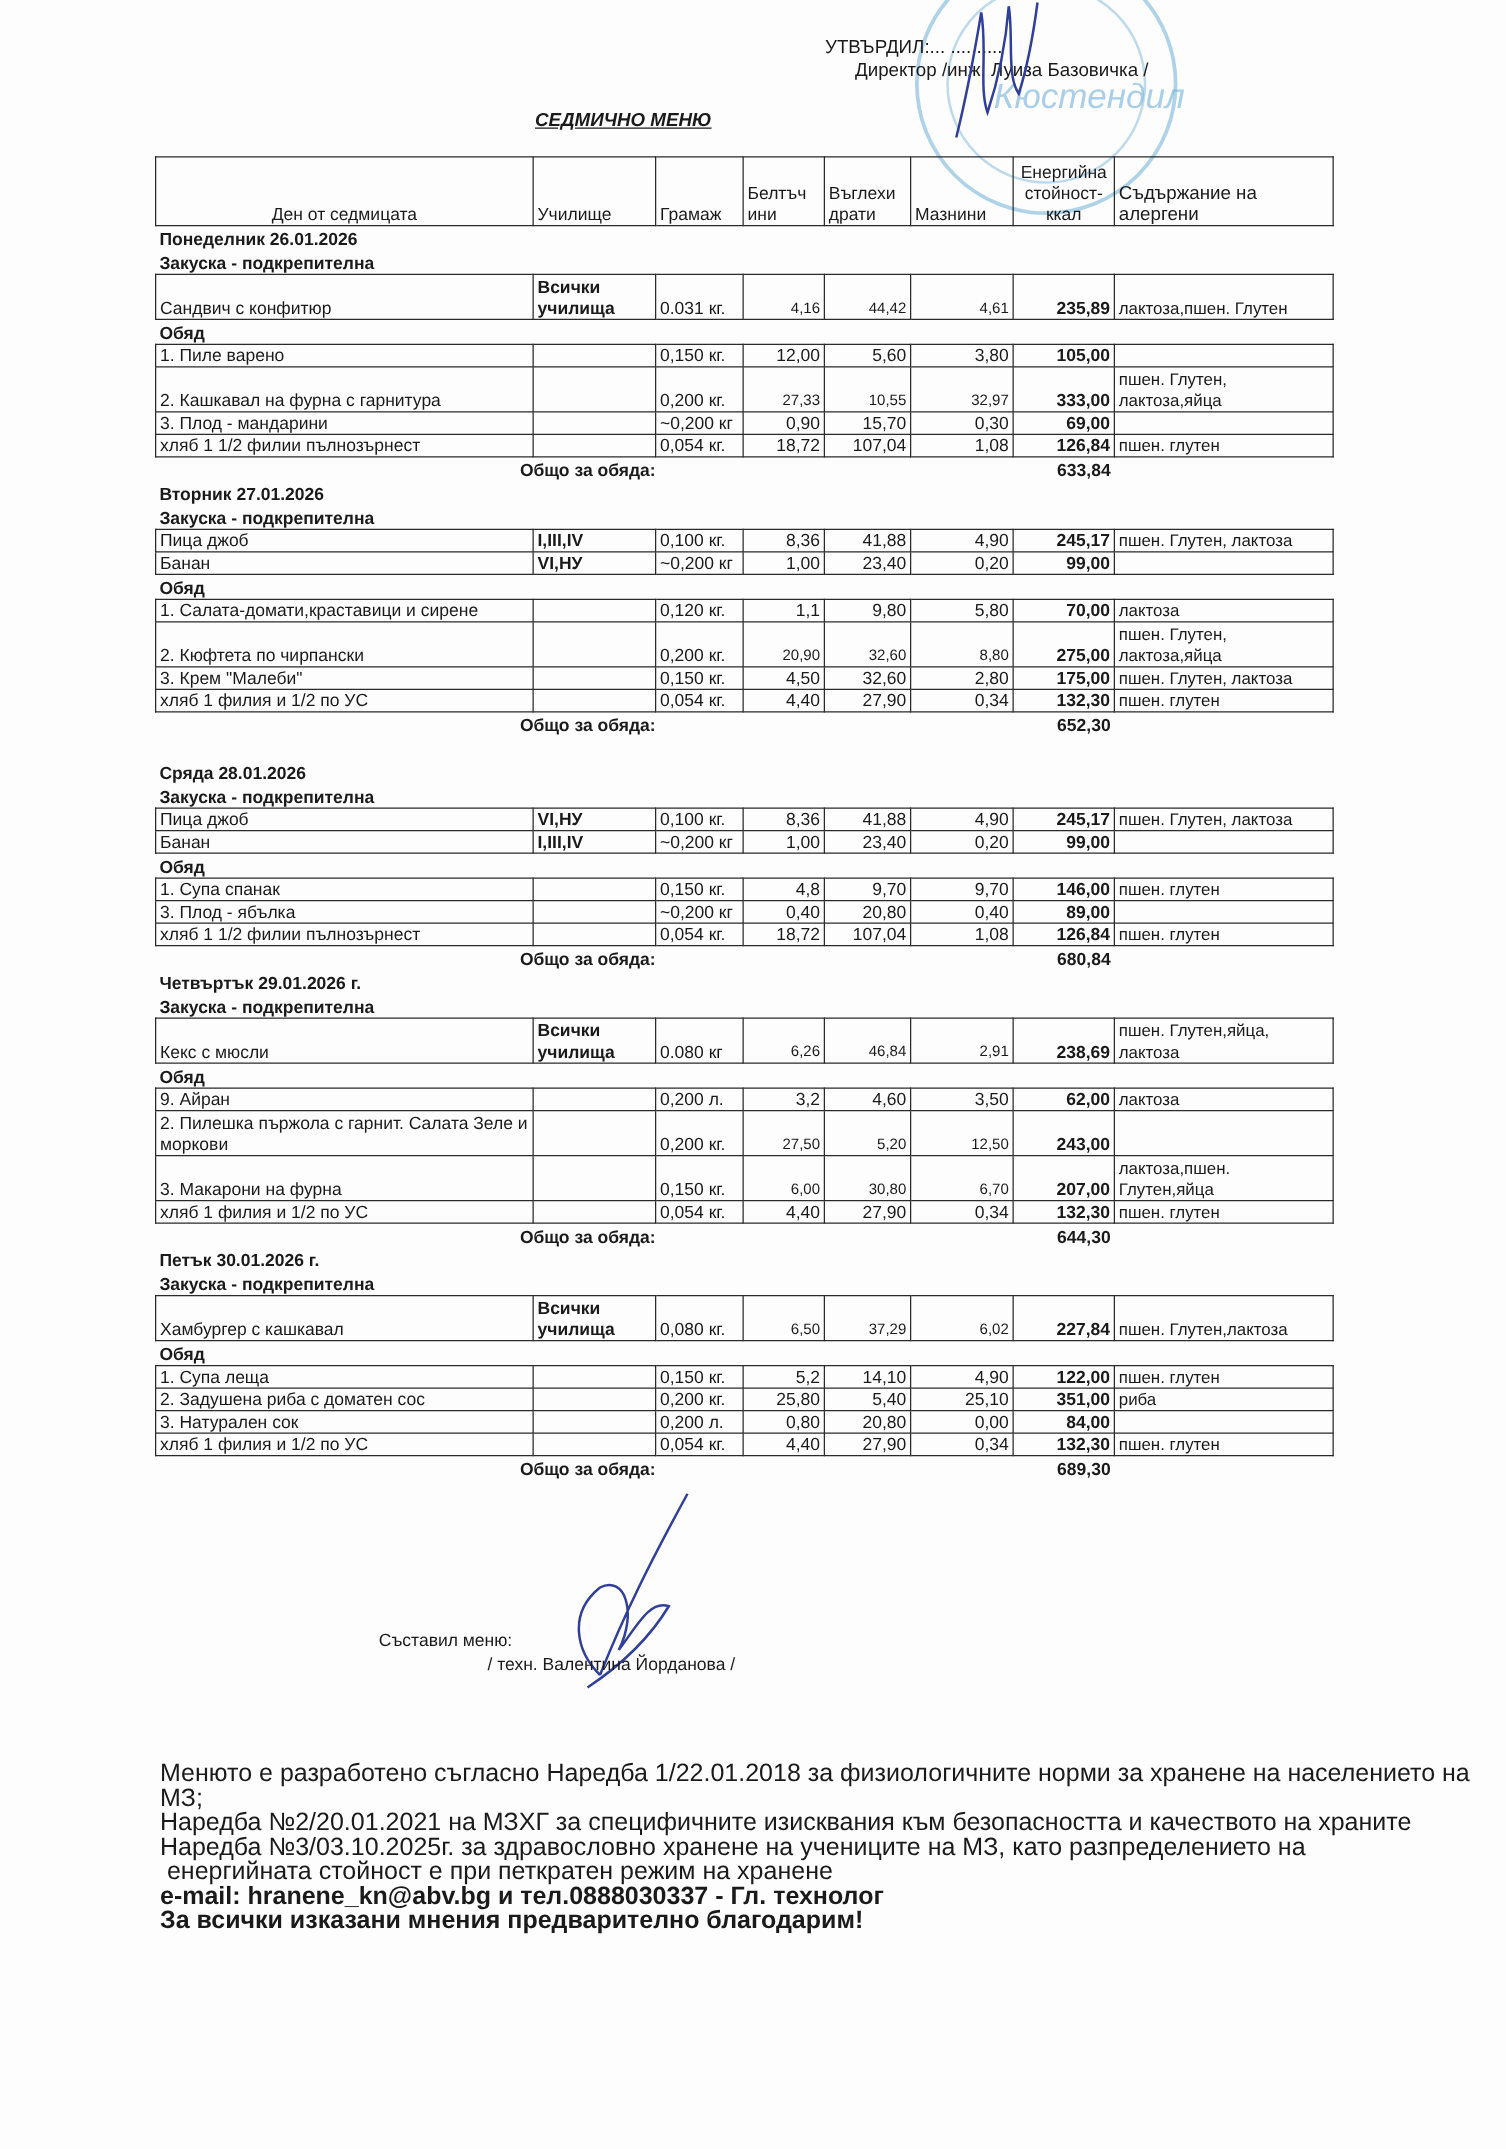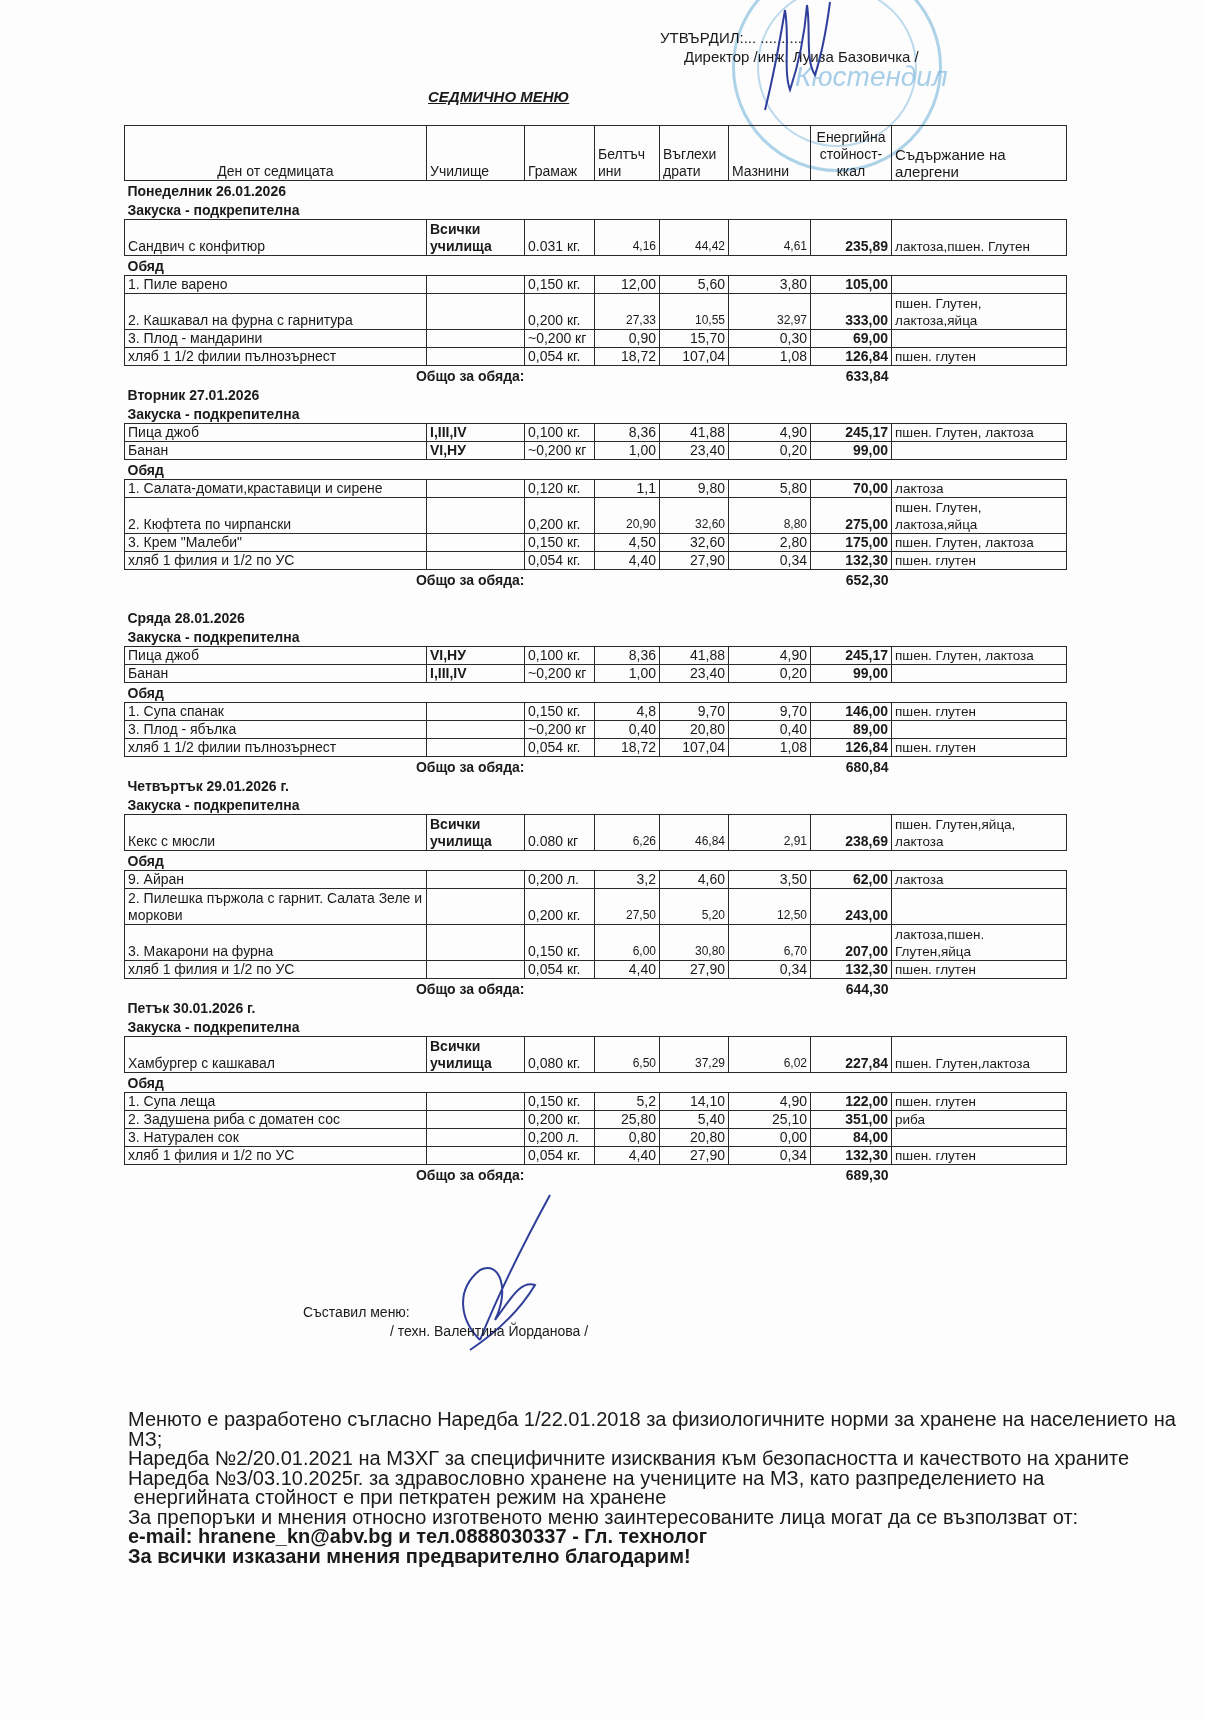--- a/index.html
+++ b/index.html
@@ -446,17 +446,16 @@
   </svg>
 
   <div class="composer" style="left:303px;top:1304px">Съставил меню:</div>
   <div class="composer" style="left:390px;top:1323px">/  техн. Валентина Йорданова /</div>
 
   <div class="notes">
     <div>Менюто е разработено съгласно Наредба 1/22.01.2018 за физиологичните норми за хранене на населението на МЗ;</div>
     <div>Наредба №2/20.01.2021 на МЗХГ за специфичните изисквания към безопасността и качеството на храните</div>
     <div>Наредба №3/03.10.2025г. за здравословно хранене на учениците на МЗ, като разпределението на</div>
     <div style="white-space:pre"> енергийната стойност е при петкратен режим на хранене</div>
-    <div>За препоръки и мнения относно изготвеното меню заинтересованите лица могат да се възползват от:</div>
     <div class="bold">e-mail: hranene_kn@abv.bg и тел.0888030337 - Гл. технолог</div>
     <div class="bold">За всички изказани мнения предварително благодарим!</div>
   </div>
 </div>
 
 </body></html>

